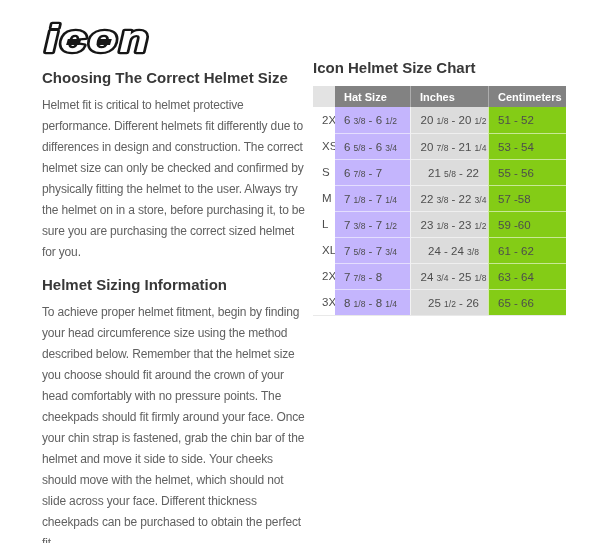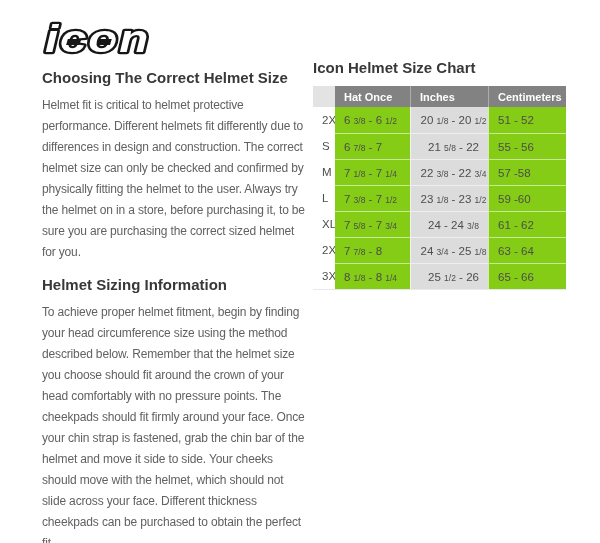--- a/index.html
+++ b/index.html
@@ -71,21 +71,21 @@
     padding-left: 9px;
     white-space: nowrap;
     overflow: hidden;
   }
   td.lab {
     background: #ffffff;
     font-size: 10.5px;
     color: #525252;
     padding-left: 2px;
   }
-  td.c1 { background: #84cc16; margin-top: 40px; }
+  td.c1 { background: #c4b5fd; margin-top: 40px; }
   td.c2 { background: #dcdcdc; border-left: 1px solid rgba(255,255,255,0.65); text-align: center; }
   td.c3 { background: #84cc16; border-left: 1px solid rgba(255,255,255,0.65); }
   tbody tr + tr td.c1,
   tbody tr + tr td.c2,
   tbody tr + tr td.c3 { border-top: 1px solid rgba(255,255,255,0.55); }
   .fr { font-size: 8.5px; letter-spacing: 0; }
 </style>
 </head>
 <body>
 
@@ -118,31 +118,37 @@
   <table class="size-table">
     <colgroup>
       <col style="width:22px">
       <col style="width:75px">
       <col style="width:78px">
       <col style="width:78px">
     </colgroup>
     <thead>
       <tr>
         <th class="corner"></th>
-        <th>Hat Once</th>
+        <th>Hat Size</th>
         <th class="sep">Inches</th>
         <th class="sep">Centimeters</th>
       </tr>
     </thead>
     <tbody id="chart-body">
         <tr>
           <td class="lab">2XS</td>
           <td class="c1">6 <span class="fr">3/8</span> - 6 <span class="fr">1/2</span></td>
           <td class="c2">20 <span class="fr">1/8</span> - 20 <span class="fr">1/2</span></td>
           <td class="c3">51 - 52</td>
+        </tr>
+        <tr>
+          <td class="lab">XS</td>
+          <td class="c1">6 <span class="fr">5/8</span> - 6 <span class="fr">3/4</span></td>
+          <td class="c2">20 <span class="fr">7/8</span> - 21 <span class="fr">1/4</span></td>
+          <td class="c3">53 - 54</td>
         </tr>
         <tr>
           <td class="lab">S</td>
           <td class="c1">6 <span class="fr">7/8</span> - 7</td>
           <td class="c2">21 <span class="fr">5/8</span> - 22</td>
           <td class="c3">55 - 56</td>
         </tr>
         <tr>
           <td class="lab">M</td>
           <td class="c1">7 <span class="fr">1/8</span> - 7 <span class="fr">1/4</span></td>

